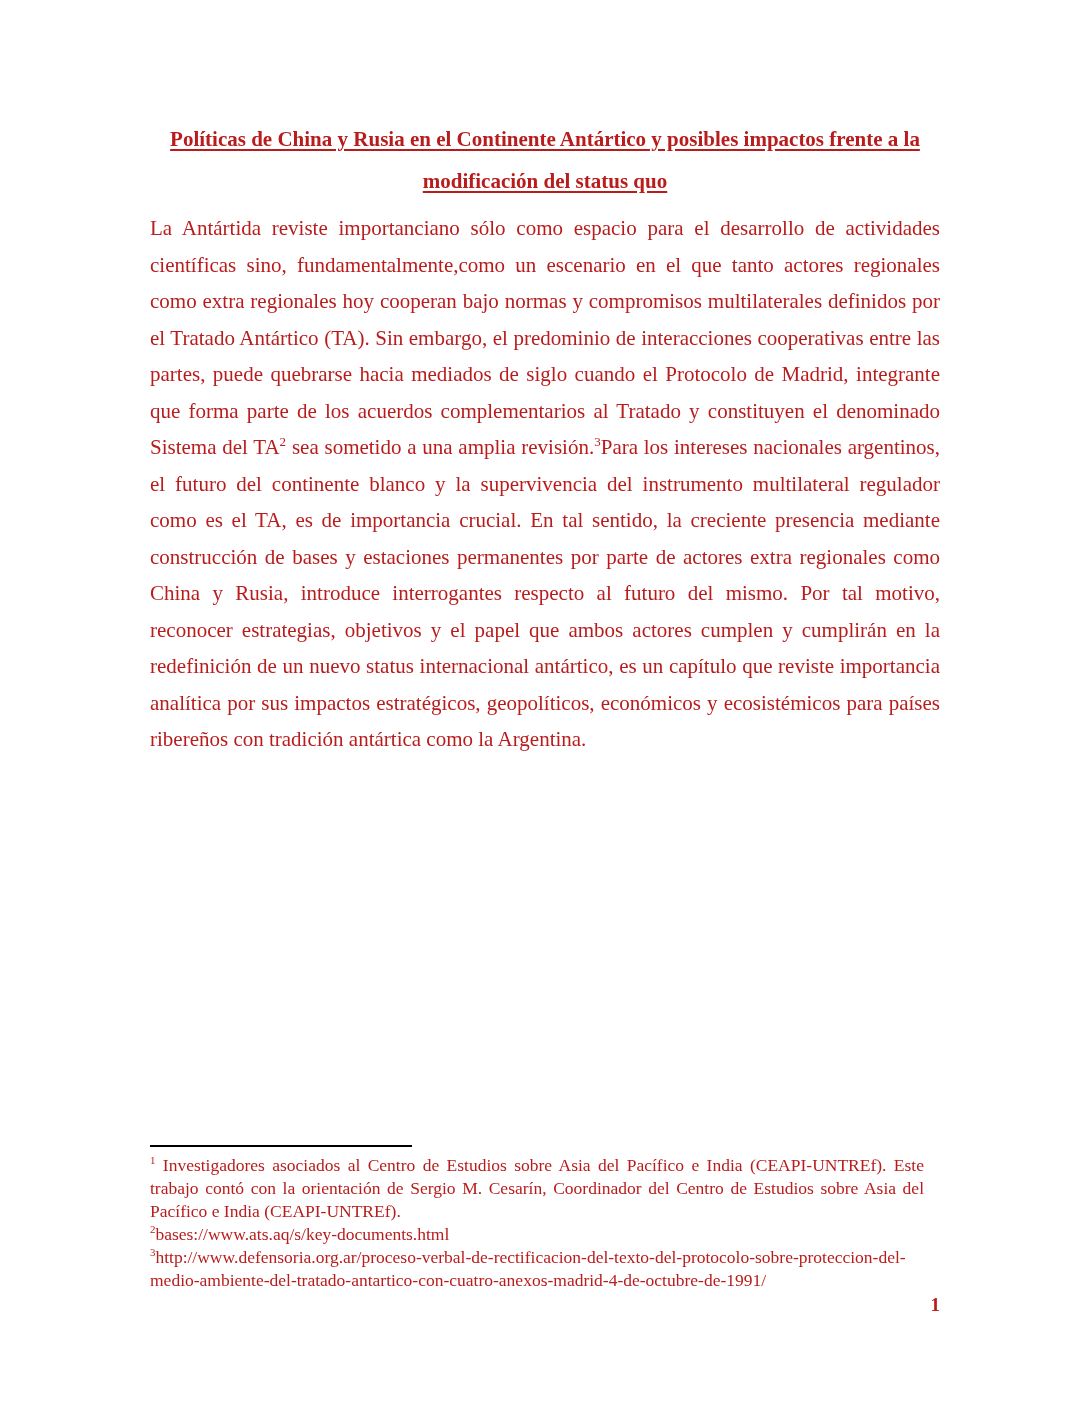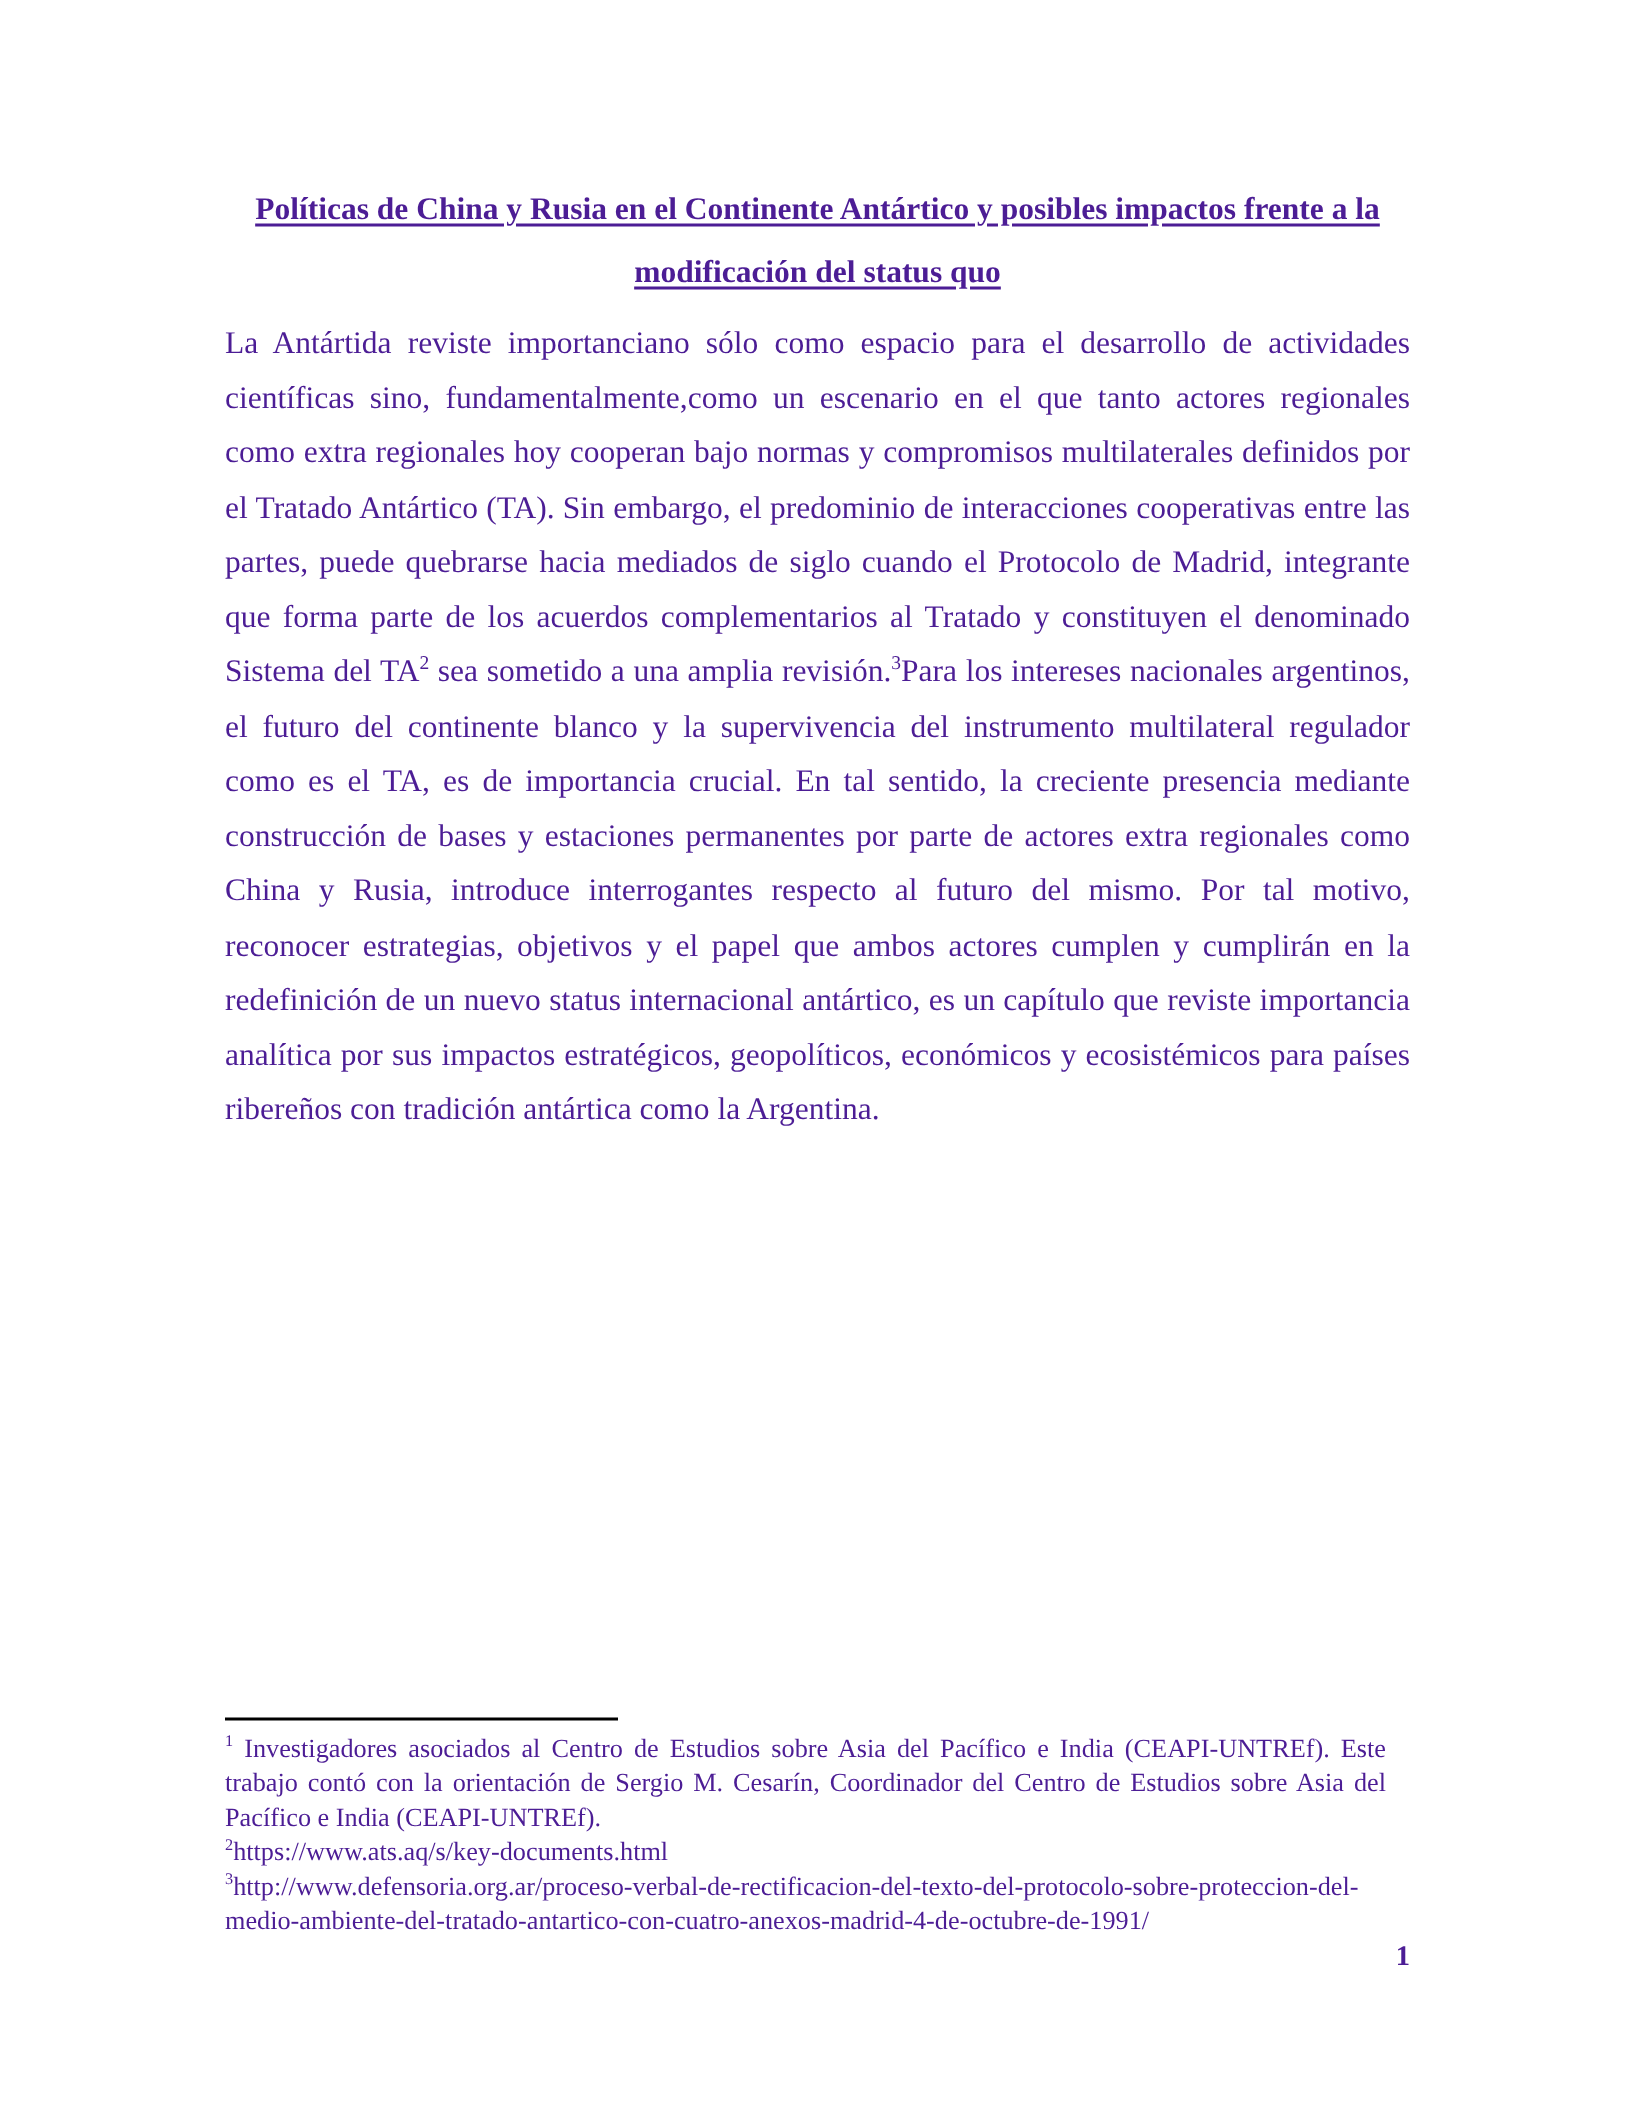--- a/index.html
+++ b/index.html
@@ -2,21 +2,21 @@
 <html><head>
 <meta charset="utf-8">
 <style>
   html, body { margin: 0; padding: 0; background: #ffffff; }
   .page {
     position: relative;
     width: 1088px;
     height: 1408px;
     margin: 0 auto;
     background: #ffffff;
-    color: #4c1d95;
+    color: #b91c1c;
     font-family: "Liberation Serif", "DejaVu Serif", serif;
     box-sizing: border-box;
     padding: 118px 148px 0 150px;
     overflow: hidden;
   }
   .title {
     margin: 0;
     font-size: 21px;
     font-weight: bold;
     text-align: center;
@@ -94,20 +94,20 @@
 
 
   <p class="abstract">La Antártida reviste importanciano sólo como espacio para el desarrollo de actividades científicas sino, fundamentalmente,como un escenario en el que tanto actores regionales como extra regionales hoy cooperan bajo normas y compromisos multilaterales definidos por el Tratado Antártico (TA). Sin embargo, el predominio de interacciones cooperativas entre las partes, puede quebrarse hacia mediados de siglo cuando el Protocolo de Madrid, integrante que forma parte de los acuerdos complementarios al Tratado y constituyen el denominado Sistema del TA<sup>2</sup> sea sometido a una amplia revisión.<sup>3</sup>Para los intereses nacionales argentinos, el futuro del continente blanco y la supervivencia del instrumento multilateral regulador como es el TA, es de importancia crucial. En tal sentido, la creciente presencia mediante construcción de bases y estaciones permanentes por parte de actores extra regionales como China y Rusia, introduce interrogantes respecto al futuro del mismo. Por tal motivo, reconocer estrategias, objetivos y el papel que ambos actores cumplen y cumplirán en la redefinición de un nuevo status internacional antártico, es un capítulo que reviste importancia analítica por sus impactos estratégicos, geopolíticos, económicos y ecosistémicos para países ribereños con tradición antártica como la Argentina.</p>
 
 
   <div class="footnotes">
     <div class="footnote-rule"></div>
 
     <p class="footnote justified"><sup>1</sup><span> Investigadores asociados al Centro de Estudios sobre Asia del Pacífico e India (CEAPI-UNTREf). Este trabajo contó con la orientación de Sergio M. Cesarín, Coordinador del Centro de Estudios sobre Asia del Pacífico e India (CEAPI-UNTREf).</span></p>
 
-    <p class="footnote"><sup>2</sup><span>https://www.ats.aq/s/key-documents.html</span></p>
+    <p class="footnote"><sup>2</sup><span>bases://www.ats.aq/s/key-documents.html</span></p>
 
     <p class="footnote"><sup>3</sup><span>http://www.defensoria.org.ar/proceso-verbal-de-rectificacion-del-texto-del-protocolo-sobre-proteccion-del-medio-ambiente-del-tratado-antartico-con-cuatro-anexos-madrid-4-de-octubre-de-1991/</span></p>
   </div>
 
   <div class="page-number">1</div>
 
 </div>
 
 </body></html>

